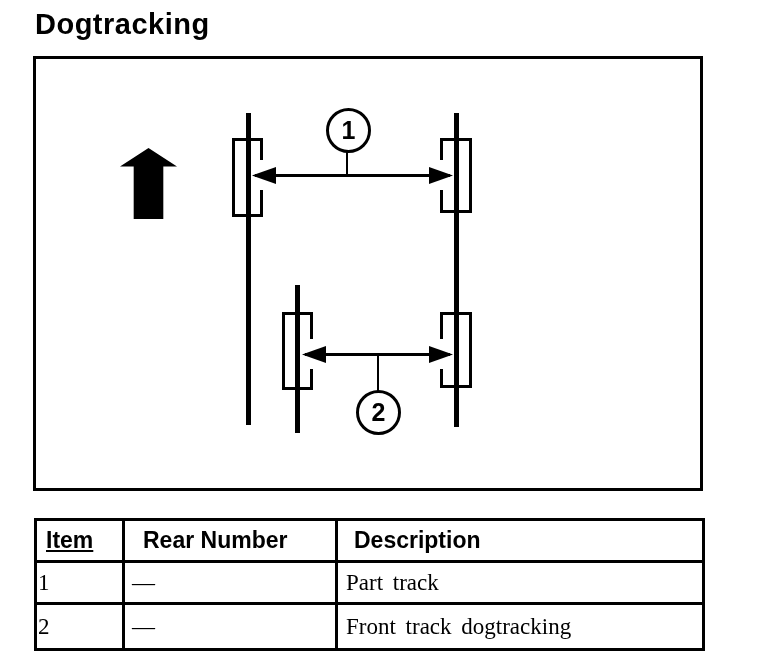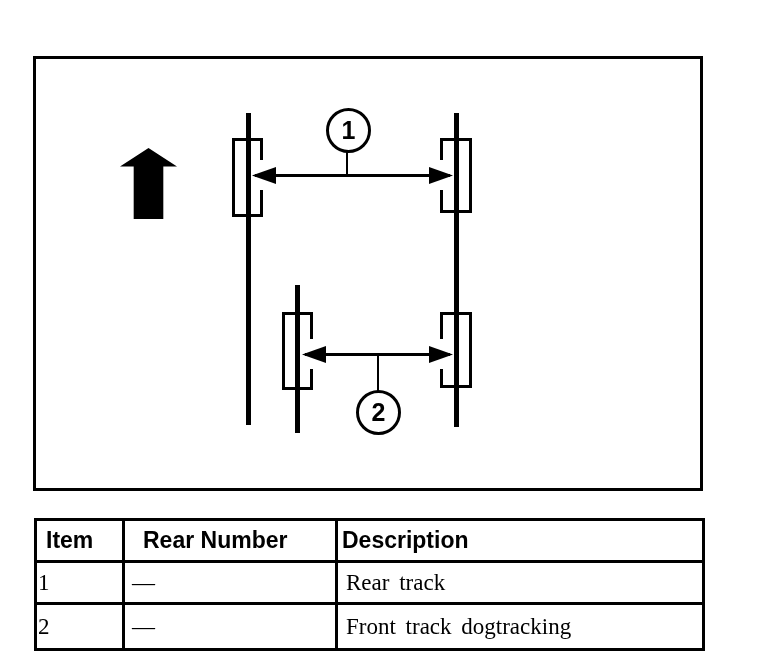--- a/index.html
+++ b/index.html
@@ -112,32 +112,33 @@
     text-align: left;
   }
   .parts-table td {
     font-family: "Liberation Serif", serif;
     font-size: 23px;
     text-align: left;
   }
   tr.hdr { height: 42px; }
   tr.r1  { height: 42px; }
   tr.r2  { height: 46px; }
-  .th-item { padding-left: 9px; }
+  .th-item { padding-left: 9px; text-decoration: underline; }
   .th-part { padding-left: 18px; }
-  .th-desc { padding-left: 4px; margin-left: 17px; }
+  .th-desc { padding-left: 16px; margin-left: 17px; }
   .td-item { text-align: center; }
   .td-part { padding-left: 7px; }
   .td-desc { padding-left: 8px; word-spacing: 4px; }
 </style>
 </head>
 <body>
 
 <div class="page">
 
+  <h1 class="title">Dogtracking</h1>
 
   <div class="figure-box">
 
     <div class="up-arrow"></div>
 
     <div class="vline front-left"></div>
     <div class="vline rear-left"></div>
     <div class="vline right"></div>
 
     <div class="wheel fl"></div>
@@ -183,21 +184,21 @@
       <tr class="hdr">
         <th class="th-item">Item</th>
         <th class="th-part">Rear Number</th>
         <th class="th-desc">Description</th>
       </tr>
     </thead>
     <tbody>
       <tr class="r1">
         <td class="td-item">1</td>
         <td class="td-part">—</td>
-        <td class="td-desc">Rear track</td>
+        <td class="td-desc">Part track</td>
       </tr>
       <tr class="r2">
         <td class="td-item">2</td>
         <td class="td-part">—</td>
         <td class="td-desc">Front track dogtracking</td>
       </tr>
     </tbody>
   </table>
 
 </div>

